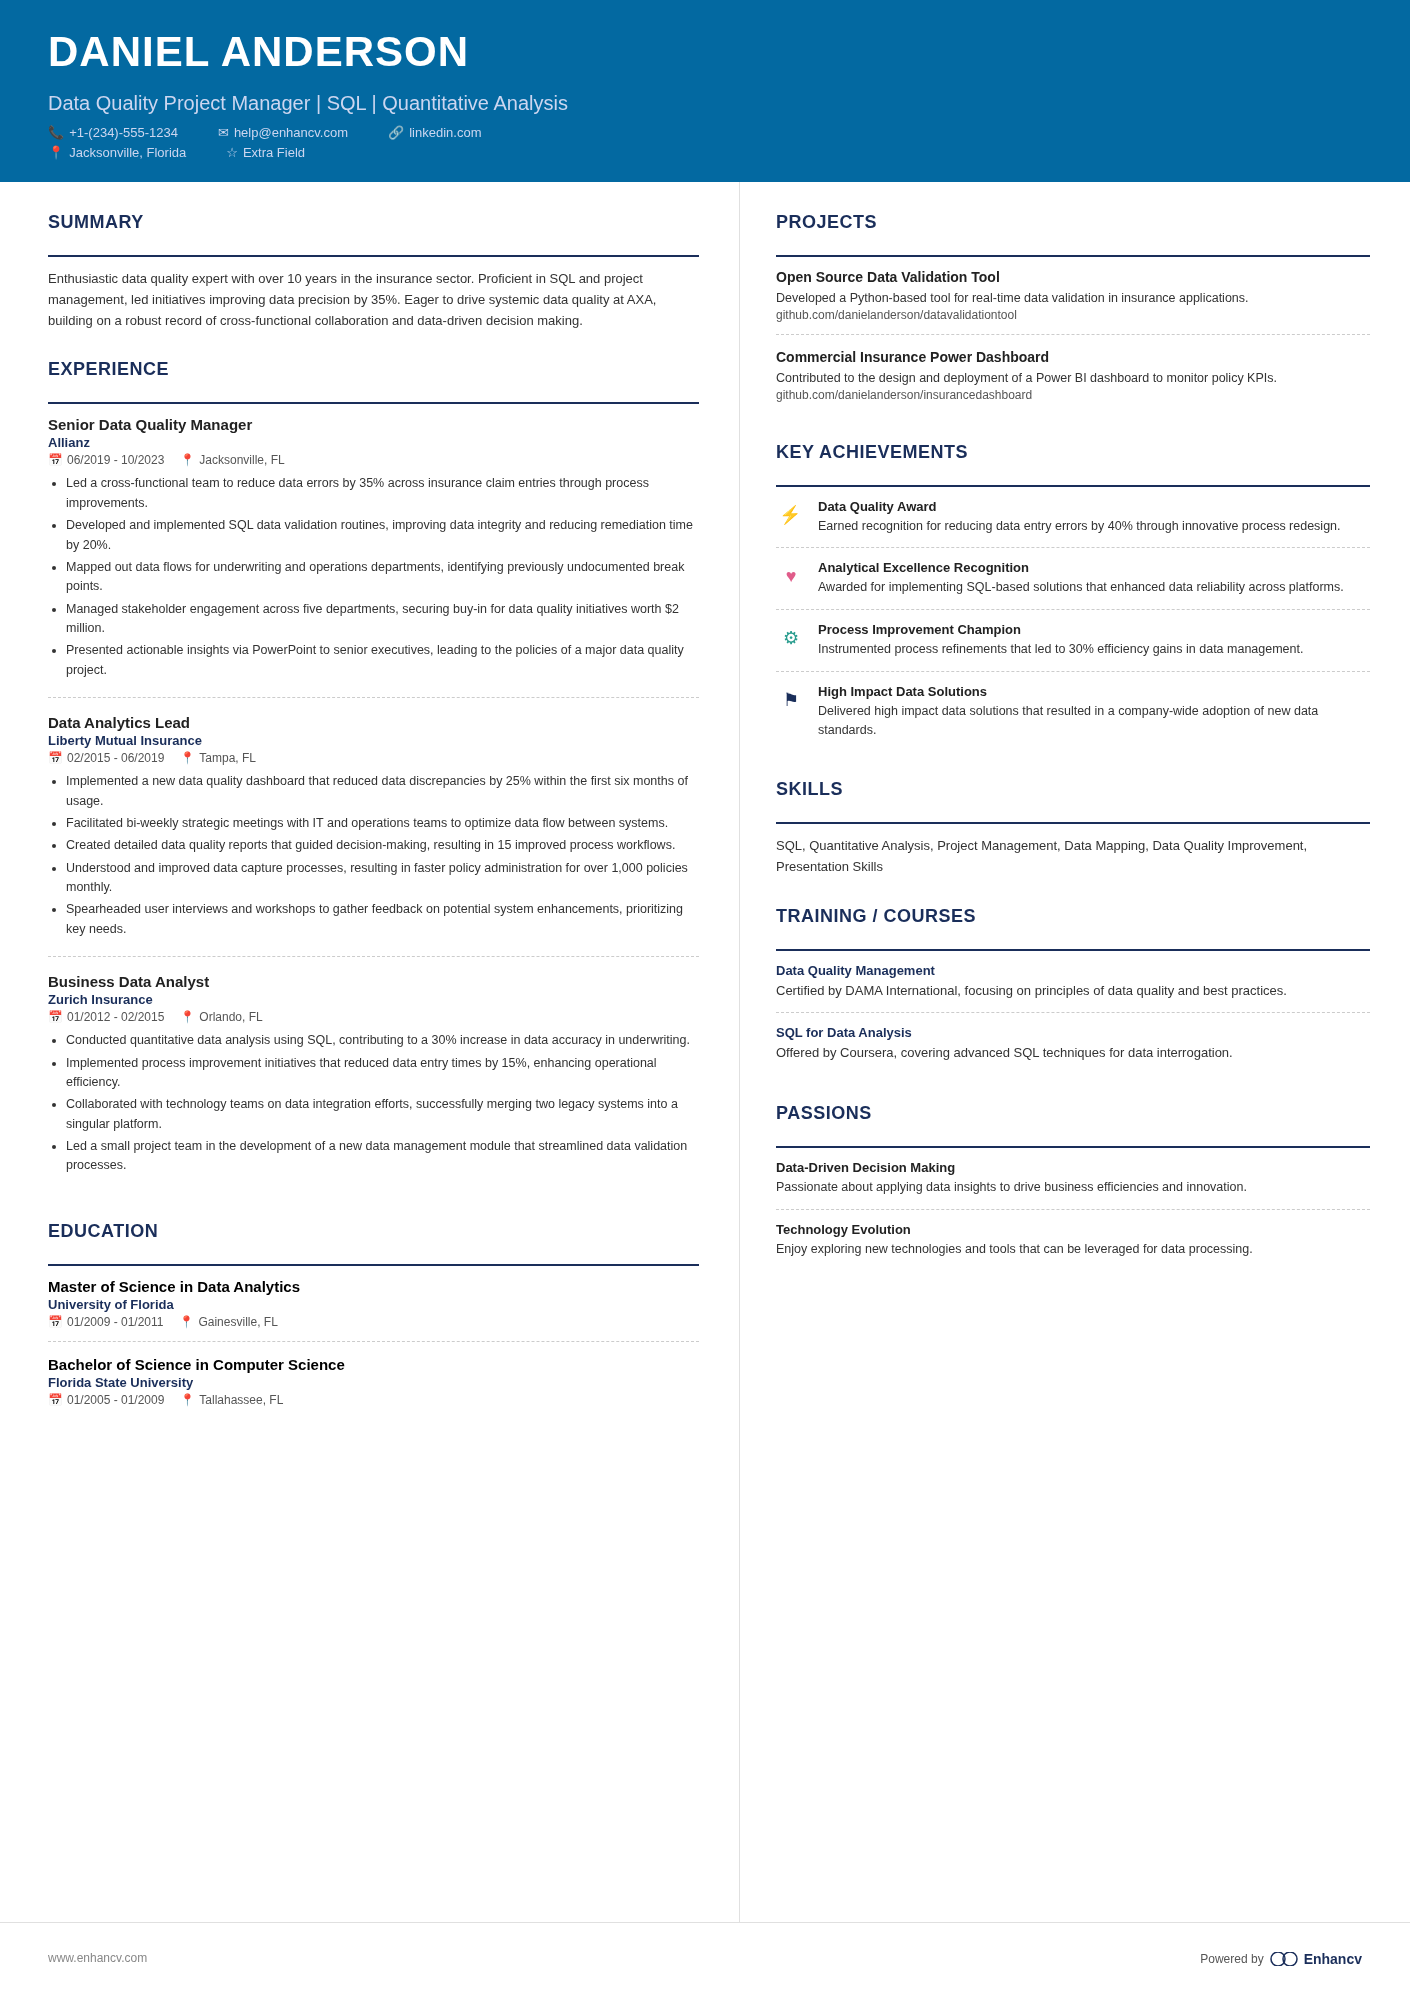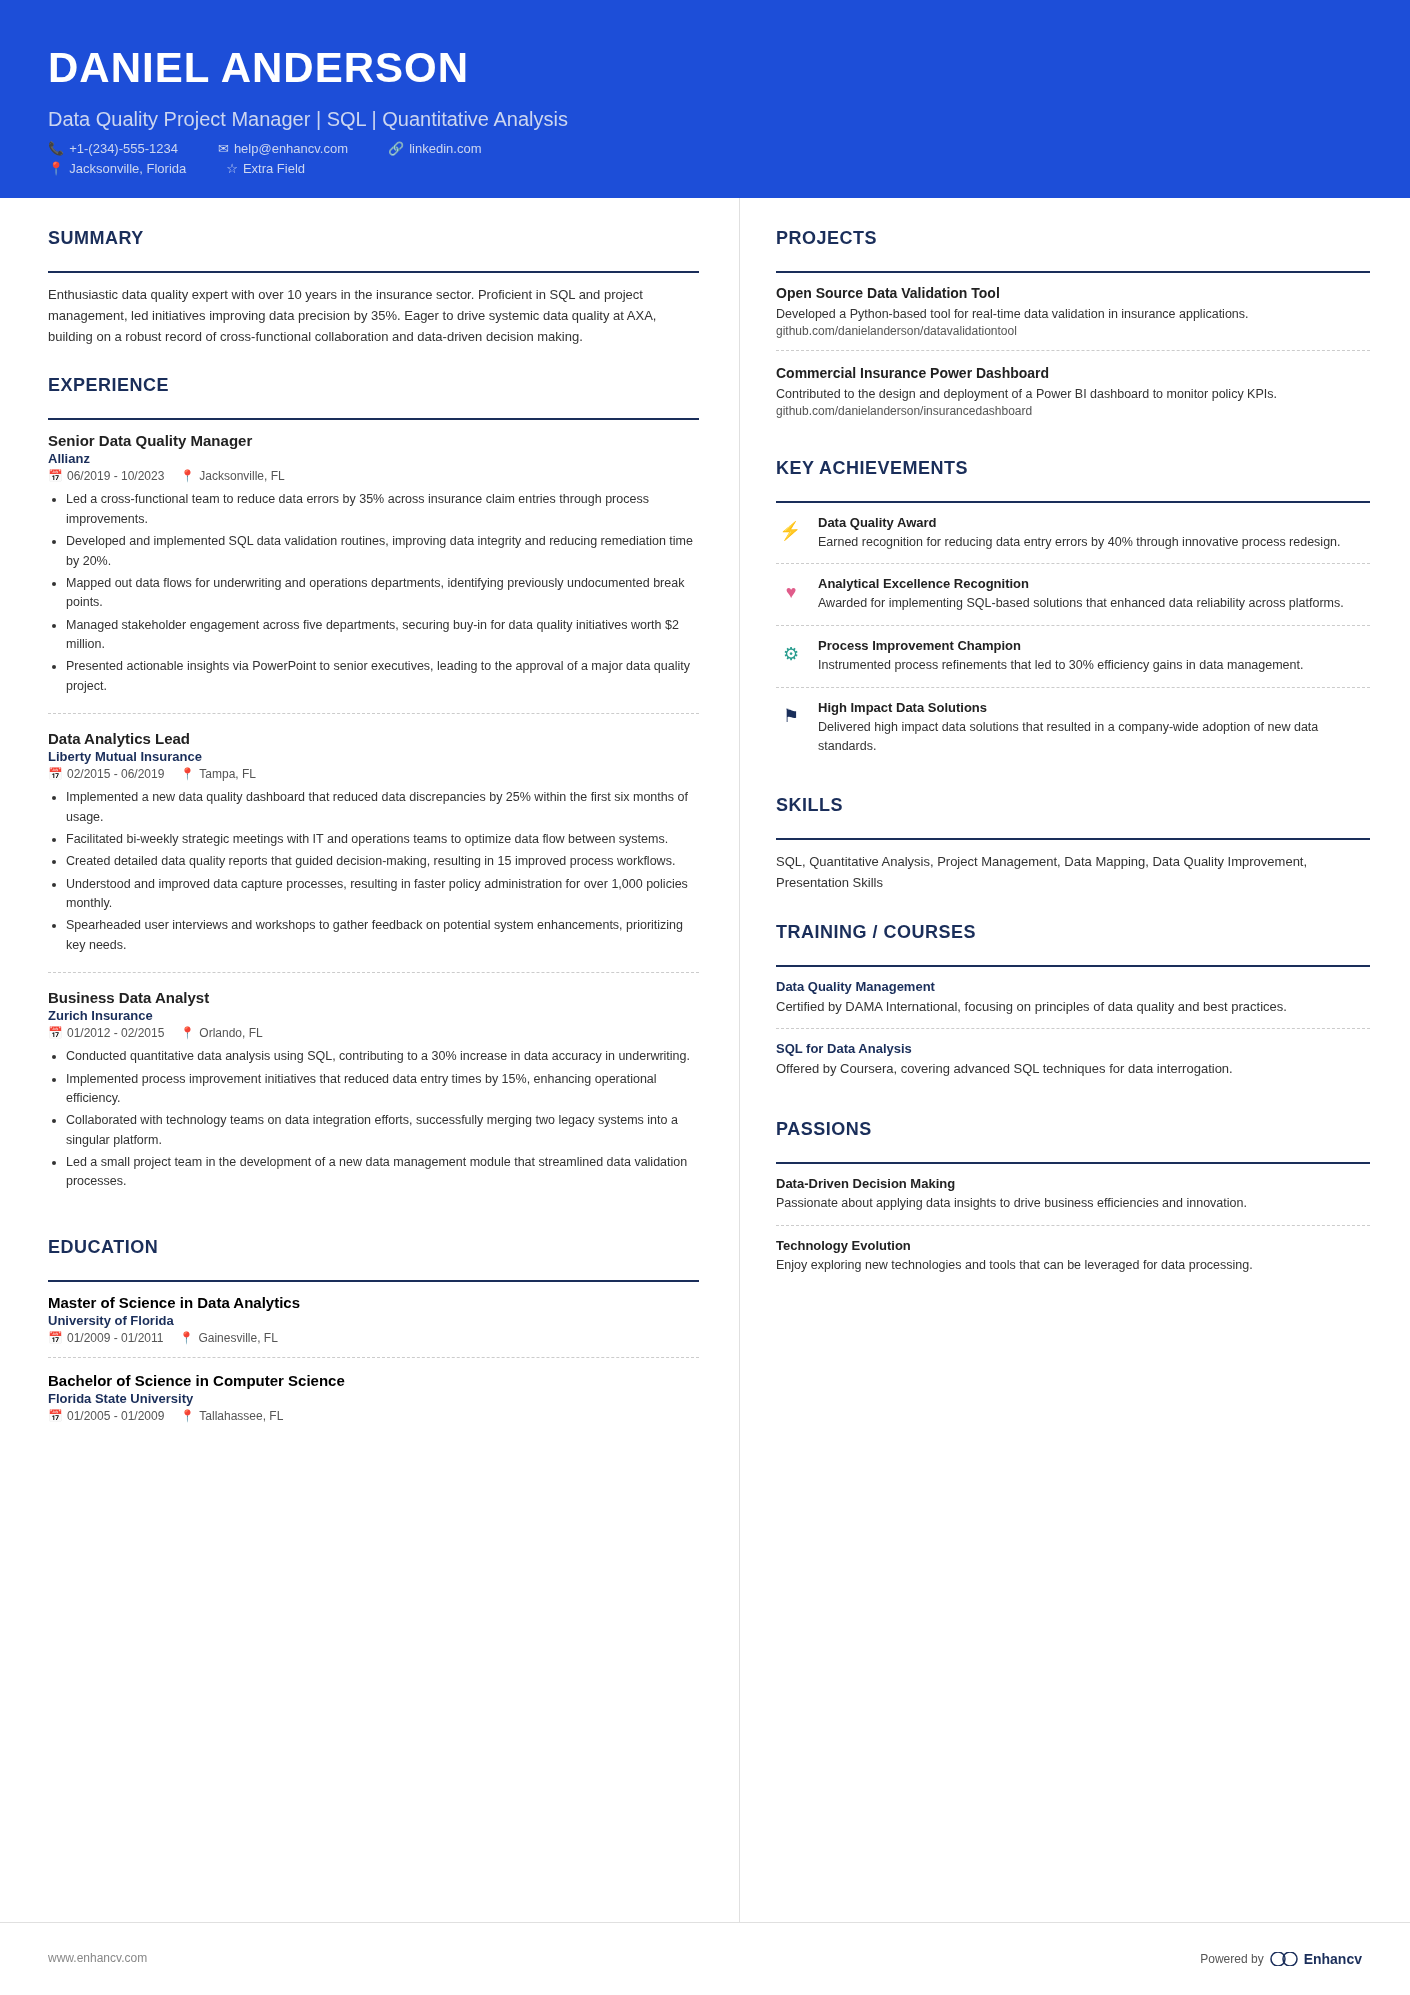--- a/index.html
+++ b/index.html
@@ -15,23 +15,23 @@
     .page {
       width: 1410px;
       min-height: 1995px;
       background: #fff;
       display: flex;
       flex-direction: column;
     }
 
     
     .header {
-      background: #1d4ed8;
+      background: #0369a1;
       color: #fff;
-      padding: 44px 48px 22px 48px;
+      padding: 28px 48px 22px 48px;
     }
     .header-name {
       font-size: 42px;
       font-weight: 900;
       letter-spacing: 1px;
       text-transform: uppercase;
     }
     .header-title {
       font-size: 20px;
       font-weight: 400;
@@ -380,21 +380,21 @@
             <span>
               <span>📍</span>
               <span>Jacksonville, FL</span>
             </span>
           </div>
           <ul class="exp-bullets">
             <li>Led a cross-functional team to reduce data errors by 35% across insurance claim entries through process improvements.</li>
             <li>Developed and implemented SQL data validation routines, improving data integrity and reducing remediation time by 20%.</li>
             <li>Mapped out data flows for underwriting and operations departments, identifying previously undocumented break points.</li>
             <li>Managed stakeholder engagement across five departments, securing buy-in for data quality initiatives worth $2 million.</li>
-            <li>Presented actionable insights via PowerPoint to senior executives, leading to the approval of a major data quality project.</li>
+            <li>Presented actionable insights via PowerPoint to senior executives, leading to the policies of a major data quality project.</li>
           </ul>
         </div>
 
         <div class="exp-block">
           <div class="exp-job-title">Data Analytics Lead</div>
           <div class="exp-company">Liberty Mutual Insurance</div>
           <div class="exp-meta">
             <span>
               <span>📅</span>
               <span>02/2015 - 06/2019</span>

